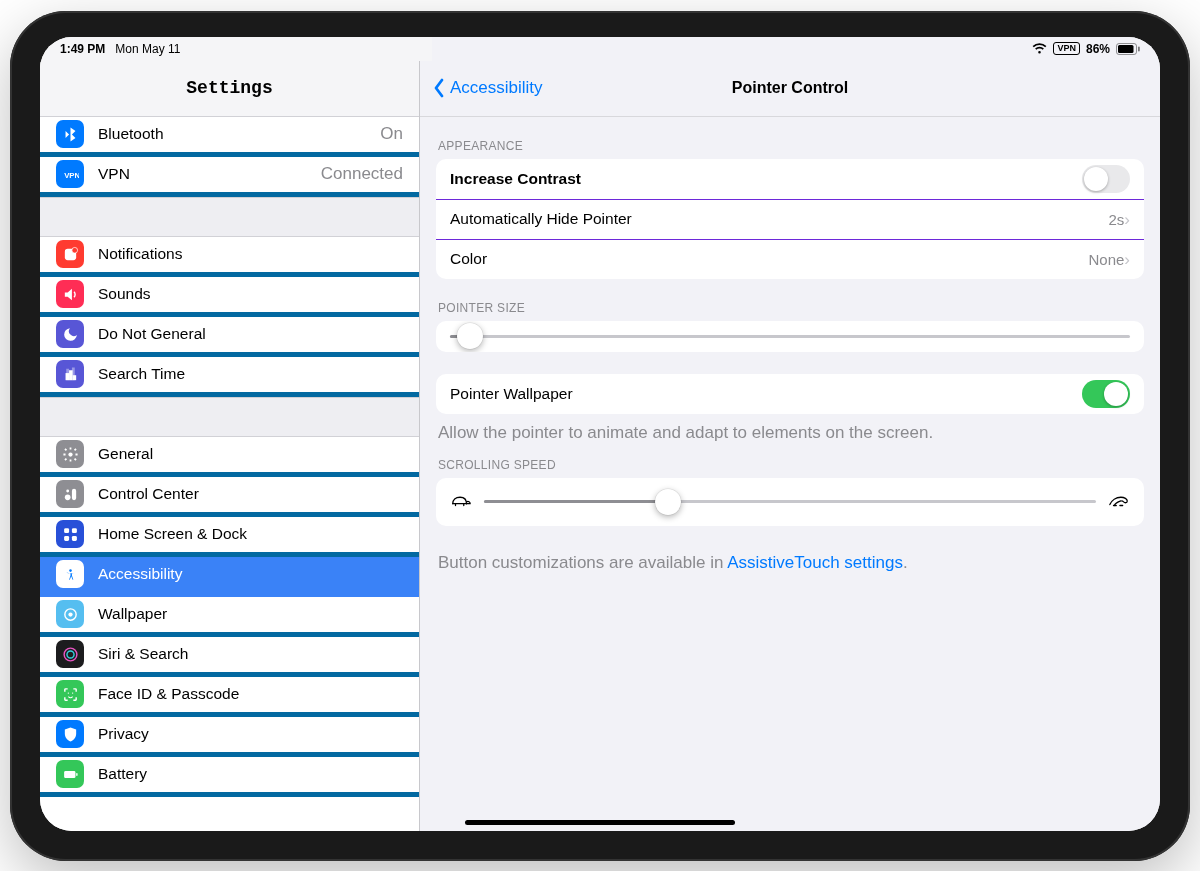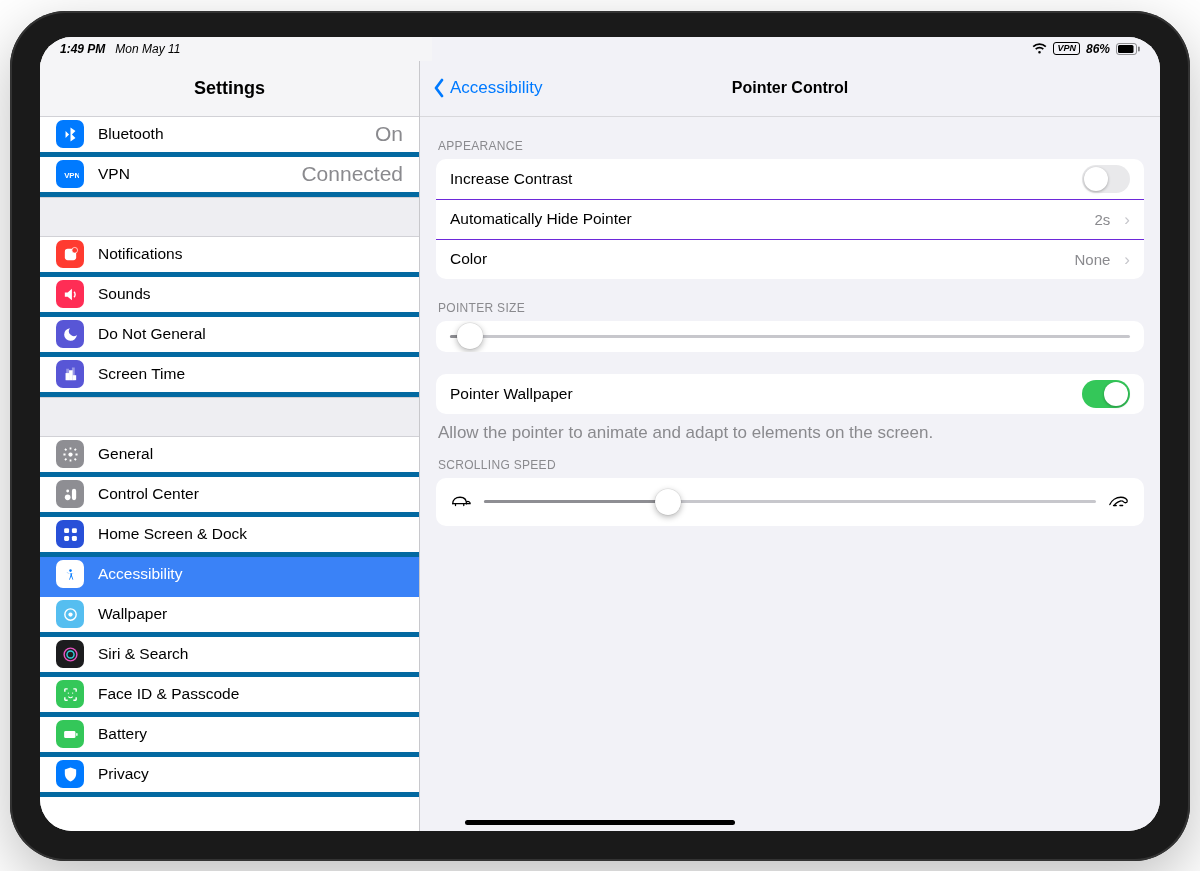--- a/index.html
+++ b/index.html
@@ -26,44 +26,43 @@
   .screen{
     width:100%;height:100%;background:#fff;border-radius:32px;overflow:hidden;position:relative;
     display:flex;flex-direction:column;
   }
 
   
   .status-bar{
     height:24px;display:flex;align-items:center;justify-content:space-between;
     font-size:12px;font-weight:600;color:#000;padding:0 20px;flex:0 0 auto;
     background:linear-gradient(to right,#f5f5f7 0,#f5f5f7 35%,#f2f2f7 35%,#f2f2f7 100%);
-    font-style:italic;
   }
   .status-left{display:flex;gap:10px;align-items:center;}
   .status-date{font-weight:500;}
   .status-right{display:flex;gap:6px;align-items:center;}
   .vpn-badge{border:1.3px solid #000;border-radius:3px;font-size:9px;font-weight:700;padding:0 3px;line-height:11px;}
   .wifi-icon svg,.batt-icon svg{display:block;}
 
   
   .panes{flex:1 1 auto;display:flex;overflow:hidden;}
   .sidebar{width:380px;border-right:1px solid #c8c8cc;display:flex;flex-direction:column;background:#fff;overflow:hidden;}
   .sidebar-title{
     height:56px;display:flex;align-items:center;justify-content:center;font-size:18px;font-weight:700;
-    background:#f5f5f7;border-bottom:1px solid var(--sep);
+    background:#f5f5f7;border-bottom:1px solid var(--sep);font-family:Liberation Mono, monospace;
   }
   .sidebar-list{flex:1;overflow-y:hidden;}
   .sb-spacer{height:40px;background:#eeeef2;border-top:1px solid var(--sep);border-bottom:1px solid var(--sep);}
   .sb-row{
     display:flex;align-items:center;gap:14px;height:40px;padding:0 16px;background:#fff;border-bottom:5px solid #0369a1;
     font-size:15.5px;color:#000;cursor:pointer;
   }
   .sb-row.selected{background:var(--selected);color:#fff;border-bottom-color:var(--selected);}
   .sb-row.selected .sb-icon{filter:none;}
-  .sb-row .sb-value{margin-left:auto;color:var(--value-grey);font-size:21px;}
+  .sb-row .sb-value{margin-left:auto;color:var(--value-grey);font-size:17px;}
   .sb-icon{
     width:28px;height:28px;border-radius:7px;display:flex;align-items:center;justify-content:center;flex:0 0 auto;
   }
   .sb-icon svg{width:17px;height:17px;fill:#fff;}
 
   
   .detail{flex:1;background:var(--detail-bg);overflow-y:auto;position:relative;}
   .detail-header{
     height:56px;display:flex;align-items:center;border-bottom:1px solid #d8d8dc;position:relative;padding:0 12px;
   }
@@ -72,22 +71,22 @@
   .detail-title{position:absolute;left:0;right:0;text-align:center;font-size:16px;font-weight:600;pointer-events:none;}
 
   .group-label{
     font-size:12px;letter-spacing:.3px;color:var(--label-grey);text-transform:uppercase;
     padding:22px 12px 6px 18px;
   }
   .group,.group-single{background:var(--row-bg);border-radius:10px;margin:0 16px;overflow:hidden;}
   .row{
     display:flex;align-items:center;height:40px;padding:0 14px;font-size:15.5px;color:#000;border-top:1px solid #6d28d9;
   }
-  .group .row:first-child{border-top:none;}
-  .row .row-value{margin-left:auto;color:var(--value-grey);font-size:15px;display:flex;align-items:center;gap:14px;}
+  .group .row:first-child{border-top:none;font-weight:bold;}
+  .row .row-value{margin-left:auto;color:var(--value-grey);font-size:15px;display:flex;align-items:center;gap:0;}
   .chevron{color:#c7c7cc;font-size:17px;line-height:1;}
   .toggle{margin-left:auto;width:48px;height:28px;border-radius:14px;background:#e9e9eb;position:relative;cursor:pointer;}
   .toggle::after{content:"";position:absolute;width:24px;height:24px;top:2px;left:2px;background:#fff;border-radius:50%;box-shadow:0 1px 3px rgba(0,0,0,.3);transition:.15s;}
   .toggle.on{background:var(--ios-green);}
   .toggle.on::after{left:22px;}
 
   .slider-row{padding:14px;display:flex;align-items:center;gap:12px;}
   .slider-track{flex:1;height:3px;background:#c7c7cc;border-radius:2px;position:relative;}
   .slider-fill{position:absolute;left:0;top:0;height:100%;background:#8e8e93;border-radius:2px;}
   .slider-thumb{
@@ -184,21 +183,21 @@
             </div>
             <div class="sb-row">
               <div class="sb-icon" style="background: rgb(88, 86, 214);">
                 <svg viewBox="0 0 24 24" width="18" height="18">
                   <path d="M6 4h4v16H6zM10 9h4v11h-4zM14 2h4v18h-4z" fill="#fff" opacity=".4"></path>
                   <rect x="5" y="10" width="5" height="10" fill="#fff"></rect>
                   <rect x="10" y="6" width="5" height="14" fill="#fff"></rect>
                   <rect x="15" y="13" width="5" height="7" fill="#fff"></rect>
                 </svg>
               </div>
-              <span>Screen Time</span>
+              <span>Search Time</span>
             </div>
             <div class="sb-spacer"></div>
             <div class="sb-row">
               <div class="sb-icon" style="background: rgb(142, 142, 147);">
                 <svg viewBox="0 0 24 24" width="18" height="18">
                   <circle cx="12" cy="12" r="3" fill="#fff"></circle>
                   <path d="M12 2v3M12 19v3M4.2 4.2l2.1 2.1M17.7 17.7l2.1 2.1M2 12h3M19 12h3M4.2 19.8l2.1-2.1M17.7 6.3l2.1-2.1" stroke="#fff" stroke-width="2.5"></path>
                 </svg>
               </div>
               <span>General</span>
@@ -257,35 +256,35 @@
                 <svg viewBox="0 0 24 24" width="18" height="18">
                   <path d="M4 8V5a1 1 0 011-1h3M20 8V5a1 1 0 00-1-1h-3M4 16v3a1 1 0 001 1h3M20 16v3a1 1 0 01-1 1h-3" stroke="#fff" stroke-width="2" fill="none"></path>
                   <circle cx="9" cy="10" r="1" fill="#fff"></circle>
                   <circle cx="15" cy="10" r="1" fill="#fff"></circle>
                   <path d="M9 15c1 1 2 1.5 3 1.5s2-.5 3-1.5" stroke="#fff" stroke-width="1.5" fill="none"></path>
                 </svg>
               </div>
               <span>Face ID &amp; Passcode</span>
             </div>
             <div class="sb-row">
+              <div class="sb-icon" style="background: rgb(0, 122, 255);">
+                <svg viewBox="0 0 24 24" width="18" height="18">
+                  <path d="M12 2l8 3v6c0 5-3.5 9-8 11-4.5-2-8-6-8-11V5l8-3z" fill="#fff"></path>
+                </svg>
+              </div>
+              <span>Privacy</span>
+            </div>
+            <div class="sb-row">
               <div class="sb-icon" style="background: rgb(52, 199, 89);">
                 <svg viewBox="0 0 24 24" width="18" height="18">
                   <rect x="3" y="7" width="16" height="10" rx="2" fill="#fff"></rect>
                   <rect x="20" y="10" width="2" height="4" rx="1" fill="#fff"></rect>
                 </svg>
               </div>
               <span>Battery</span>
-            </div>
-            <div class="sb-row">
-              <div class="sb-icon" style="background: rgb(0, 122, 255);">
-                <svg viewBox="0 0 24 24" width="18" height="18">
-                  <path d="M12 2l8 3v6c0 5-3.5 9-8 11-4.5-2-8-6-8-11V5l8-3z" fill="#fff"></path>
-                </svg>
-              </div>
-              <span>Privacy</span>
             </div>
           </div>
       </div>
 
       <div class="detail">
         <div class="detail-header">
           <div class="back-btn">
             <svg viewBox="0 0 12 20">
                 <polyline points="9,2 3,10 9,18"></polyline>
               </svg>
@@ -349,19 +348,22 @@
           </div>
           <span>
             <svg width="22" height="16" viewBox="0 0 24 16" fill="none" stroke="#000" stroke-width="1.4" stroke-linecap="round" stroke-linejoin="round">
                 <path d="M2 13c2-5 7-8 12-8 4 0 7 2 7 4 0 1-1 2-2 2-2 0-2-2-4-2"></path>
                 <path d="M14 9c-3 1-6 2-7 5"></path>
                 <path d="M6 14h3M13 14h3"></path>
               </svg>
           </span>
         </div>
 
+        <div class="caption" style="padding-top:26px">
+          <span>Button customizations are available in </span><a href="#">AssistiveTouch settings</a><span>.</span>
+        </div>
 
       </div>
     </div>
 
     <div class="home-indicator"></div>
   </div>
 </div>
 
 </body></html>

